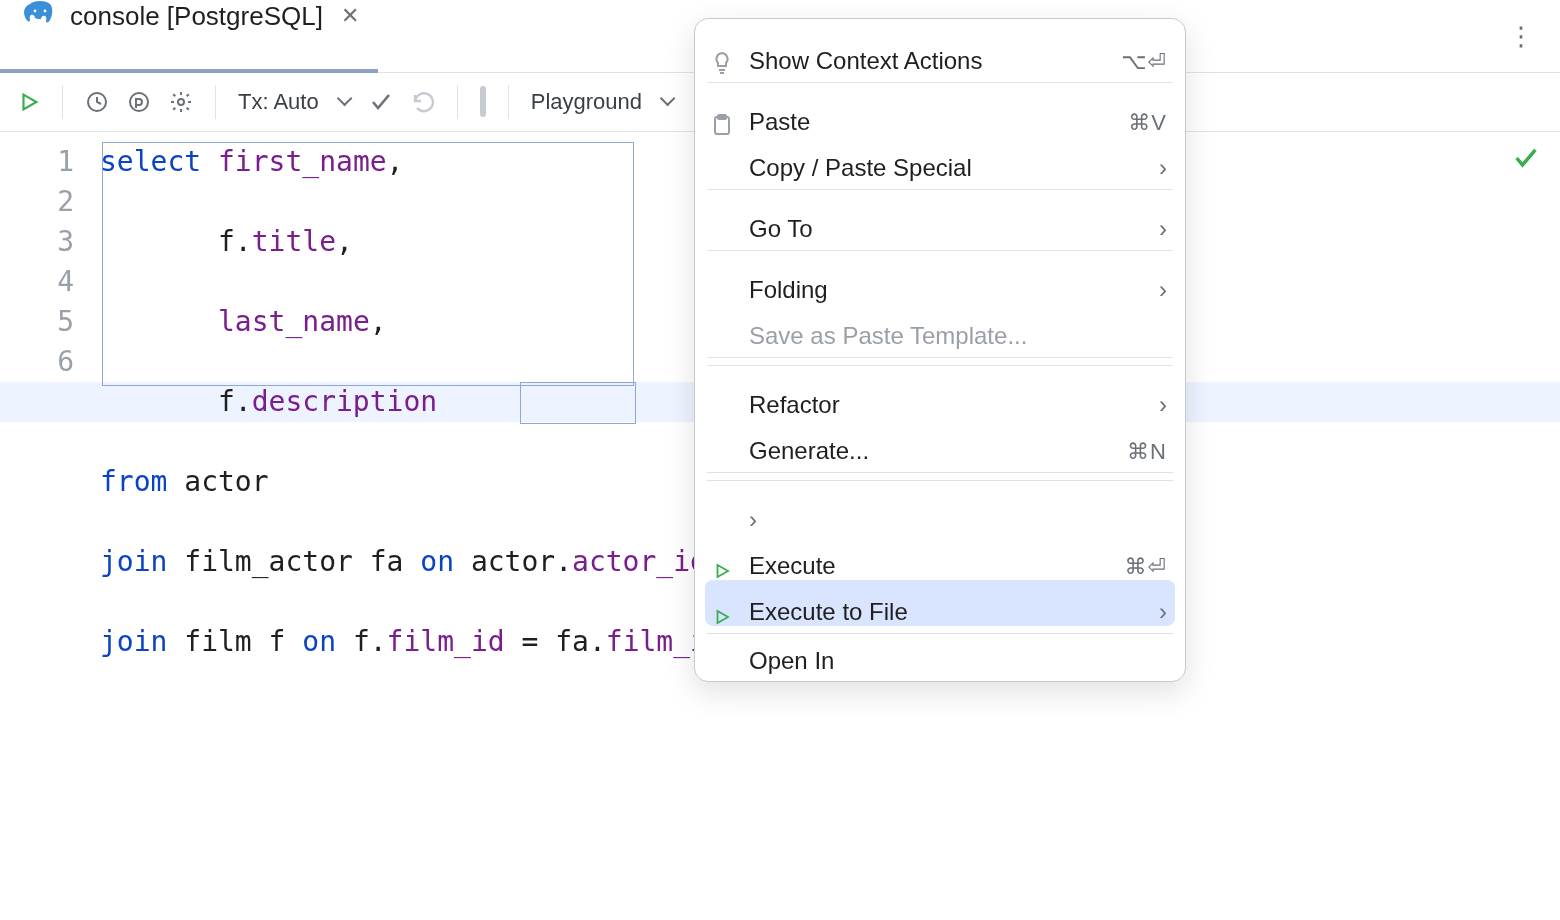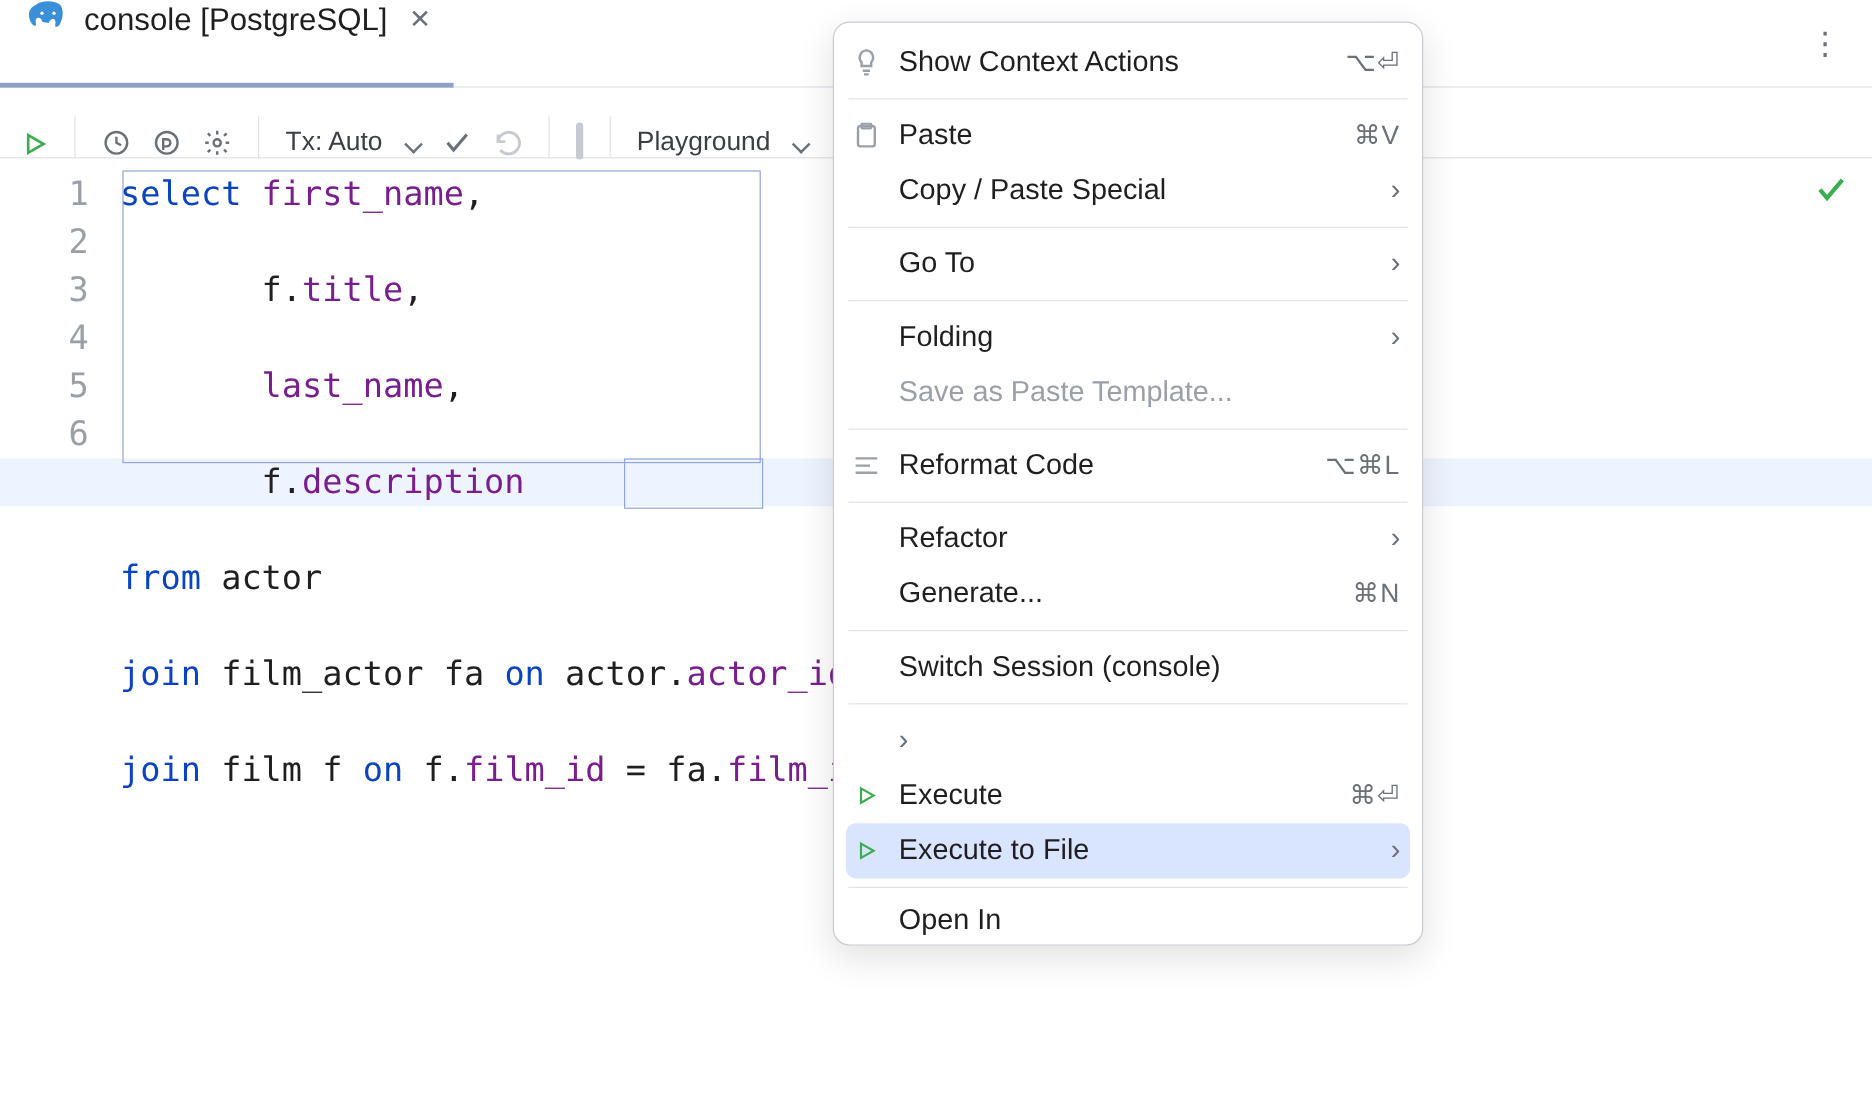--- a/index.html
+++ b/index.html
@@ -24,21 +24,21 @@
 
   
   .tabstrip{height:72px;display:flex;align-items:flex-start;position:relative;border-bottom:1px solid var(--border)}
   .tab{display:flex;align-items:center;gap:14px;padding:0 28px 0 24px;font-size:26px;position:relative;cursor:default}
   .tab .elephant{width:32px;height:32px}
   .tab .close{font-size:22px;color:var(--icon);margin-left:4px}
   .tabstrip::after{content:"";position:absolute;left:0;bottom:-1px;height:4px;width:378px;background:#8ca0c8}
   .kebab{position:absolute;right:24px;top:0;height:72px;display:flex;align-items:center;color:var(--icon);font-size:26px;letter-spacing:2px}
 
   
-  .toolbar{height:58px;border-bottom:1px solid var(--border);display:flex;align-items:flex-end;padding:0 18px;gap:18px;font-size:22px;color:var(--text);position:relative}
+  .toolbar{height:58px;border-bottom:1px solid var(--border);display:flex;align-items:center;padding:0 18px;gap:18px;font-size:22px;color:var(--text);position:relative}
   .tb-sep{width:1px;height:34px;background:var(--border);margin:0 4px}
   .tb-btn{display:flex;align-items:center;gap:6px;color:var(--icon)}
   .tb-btn svg{stroke:var(--icon)}
   .tb-run svg{stroke:var(--green)}
   .chev{width:14px;height:14px}
   .chev::before{content:"";display:block;width:9px;height:9px;border-right:2px solid var(--icon);border-bottom:2px solid var(--icon);transform:rotate(45deg) translateY(-3px)}
   .tb-text{color:#3a3f45}
   .tb-right{margin-left:auto;display:flex;align-items:center;gap:22px;padding-right:6px}
   .tb-stop{width:22px;height:22px;border:3px solid #c7cbd1;border-radius:4px}
   .tb-check svg{stroke:#6b7178}
@@ -57,21 +57,21 @@
   .pl{color:var(--plain)}
   .line-hl{position:absolute;left:0;right:0;height:40px;background:var(--linehl);z-index:0}
   .line-hl.full{left:-100px}
   
   .selbox{position:absolute;border:1px solid #8fa6d8;z-index:1;pointer-events:none}
   .status-ok{position:absolute;right:20px;top:12px}
   .status-ok svg{stroke:var(--green)}
 
   
   .menu{position:absolute;left:694px;top:18px;width:490px;background:#fff;border:1px solid var(--menu-border);border-radius:14px;box-shadow:0 10px 30px var(--menu-shadow);padding:10px 0 6px;z-index:50;font-size:24px}
-  .mi{display:flex;align-items:center;height:46px;padding:0 18px 0 14px;gap:14px;position:relative}
+  .mi{display:flex;align-items:flex-end;height:46px;padding:0 18px 0 14px;gap:14px;position:relative}
   .mi .mi-ic{width:26px;display:flex;justify-content:center;color:var(--icon)}
   .mi .mi-lbl{flex:1;color:var(--text)}
   .mi.disabled .mi-lbl{color:var(--disabled)}
   .mi .mi-sc{color:var(--icon);font-size:22px;letter-spacing:1px}
   .mi .mi-sub{color:var(--icon)}
   .mi.hl{background:var(--hl);border-radius:8px;margin:0 10px;padding:0 8px 0 4px}
   .mi.hl .mi-ic{width:26px}
   .msep{height:1px;background:var(--border);margin:7px 12px}
   .mi .run-ic svg{stroke:var(--green)}
 </style>
@@ -210,45 +210,32 @@
   <div class="mi">
     <span class="mi-ic"></span>
     <span class="mi-lbl">Folding</span>
     <span class="mi-sub">›</span>
   </div>
   <div class="mi disabled">
     <span class="mi-ic"></span>
     <span class="mi-lbl">Save as Paste Template...</span>
   </div>
   <div class="msep"></div>
-  <div class="mi">
-    <span class="mi-ic">
-        <svg width="22" height="18" viewBox="0 0 22 18" fill="none" stroke="#9aa0a7" stroke-width="2">
-          <path d="M2 3h18M2 9h12M2 15h18"></path>
-        </svg>
-      </span>
-    <span class="mi-lbl">Reformat Code</span>
-    <span class="mi-sc">⌥⌘L</span>
-  </div>
   <div class="msep"></div>
   <div class="mi">
     <span class="mi-ic"></span>
     <span class="mi-lbl">Refactor</span>
     <span class="mi-sub">›</span>
   </div>
   <div class="mi">
     <span class="mi-ic"></span>
     <span class="mi-lbl">Generate...</span>
     <span class="mi-sc">⌘N</span>
   </div>
   <div class="msep"></div>
-  <div class="mi">
-    <span class="mi-ic"></span>
-    <span class="mi-lbl">Switch Session (console)</span>
-  </div>
   <div class="msep"></div>
   <div class="mi">
     <span class="mi-ic"></span>
     <span class="mi-sub">›</span>
   </div>
   <div class="mi">
     <span class="mi-ic run-ic">
         <svg width="18" height="18" viewBox="0 0 24 24" fill="none" stroke-width="2.4">
           <path d="M6 4l14 8-14 8z"></path>
         </svg>

